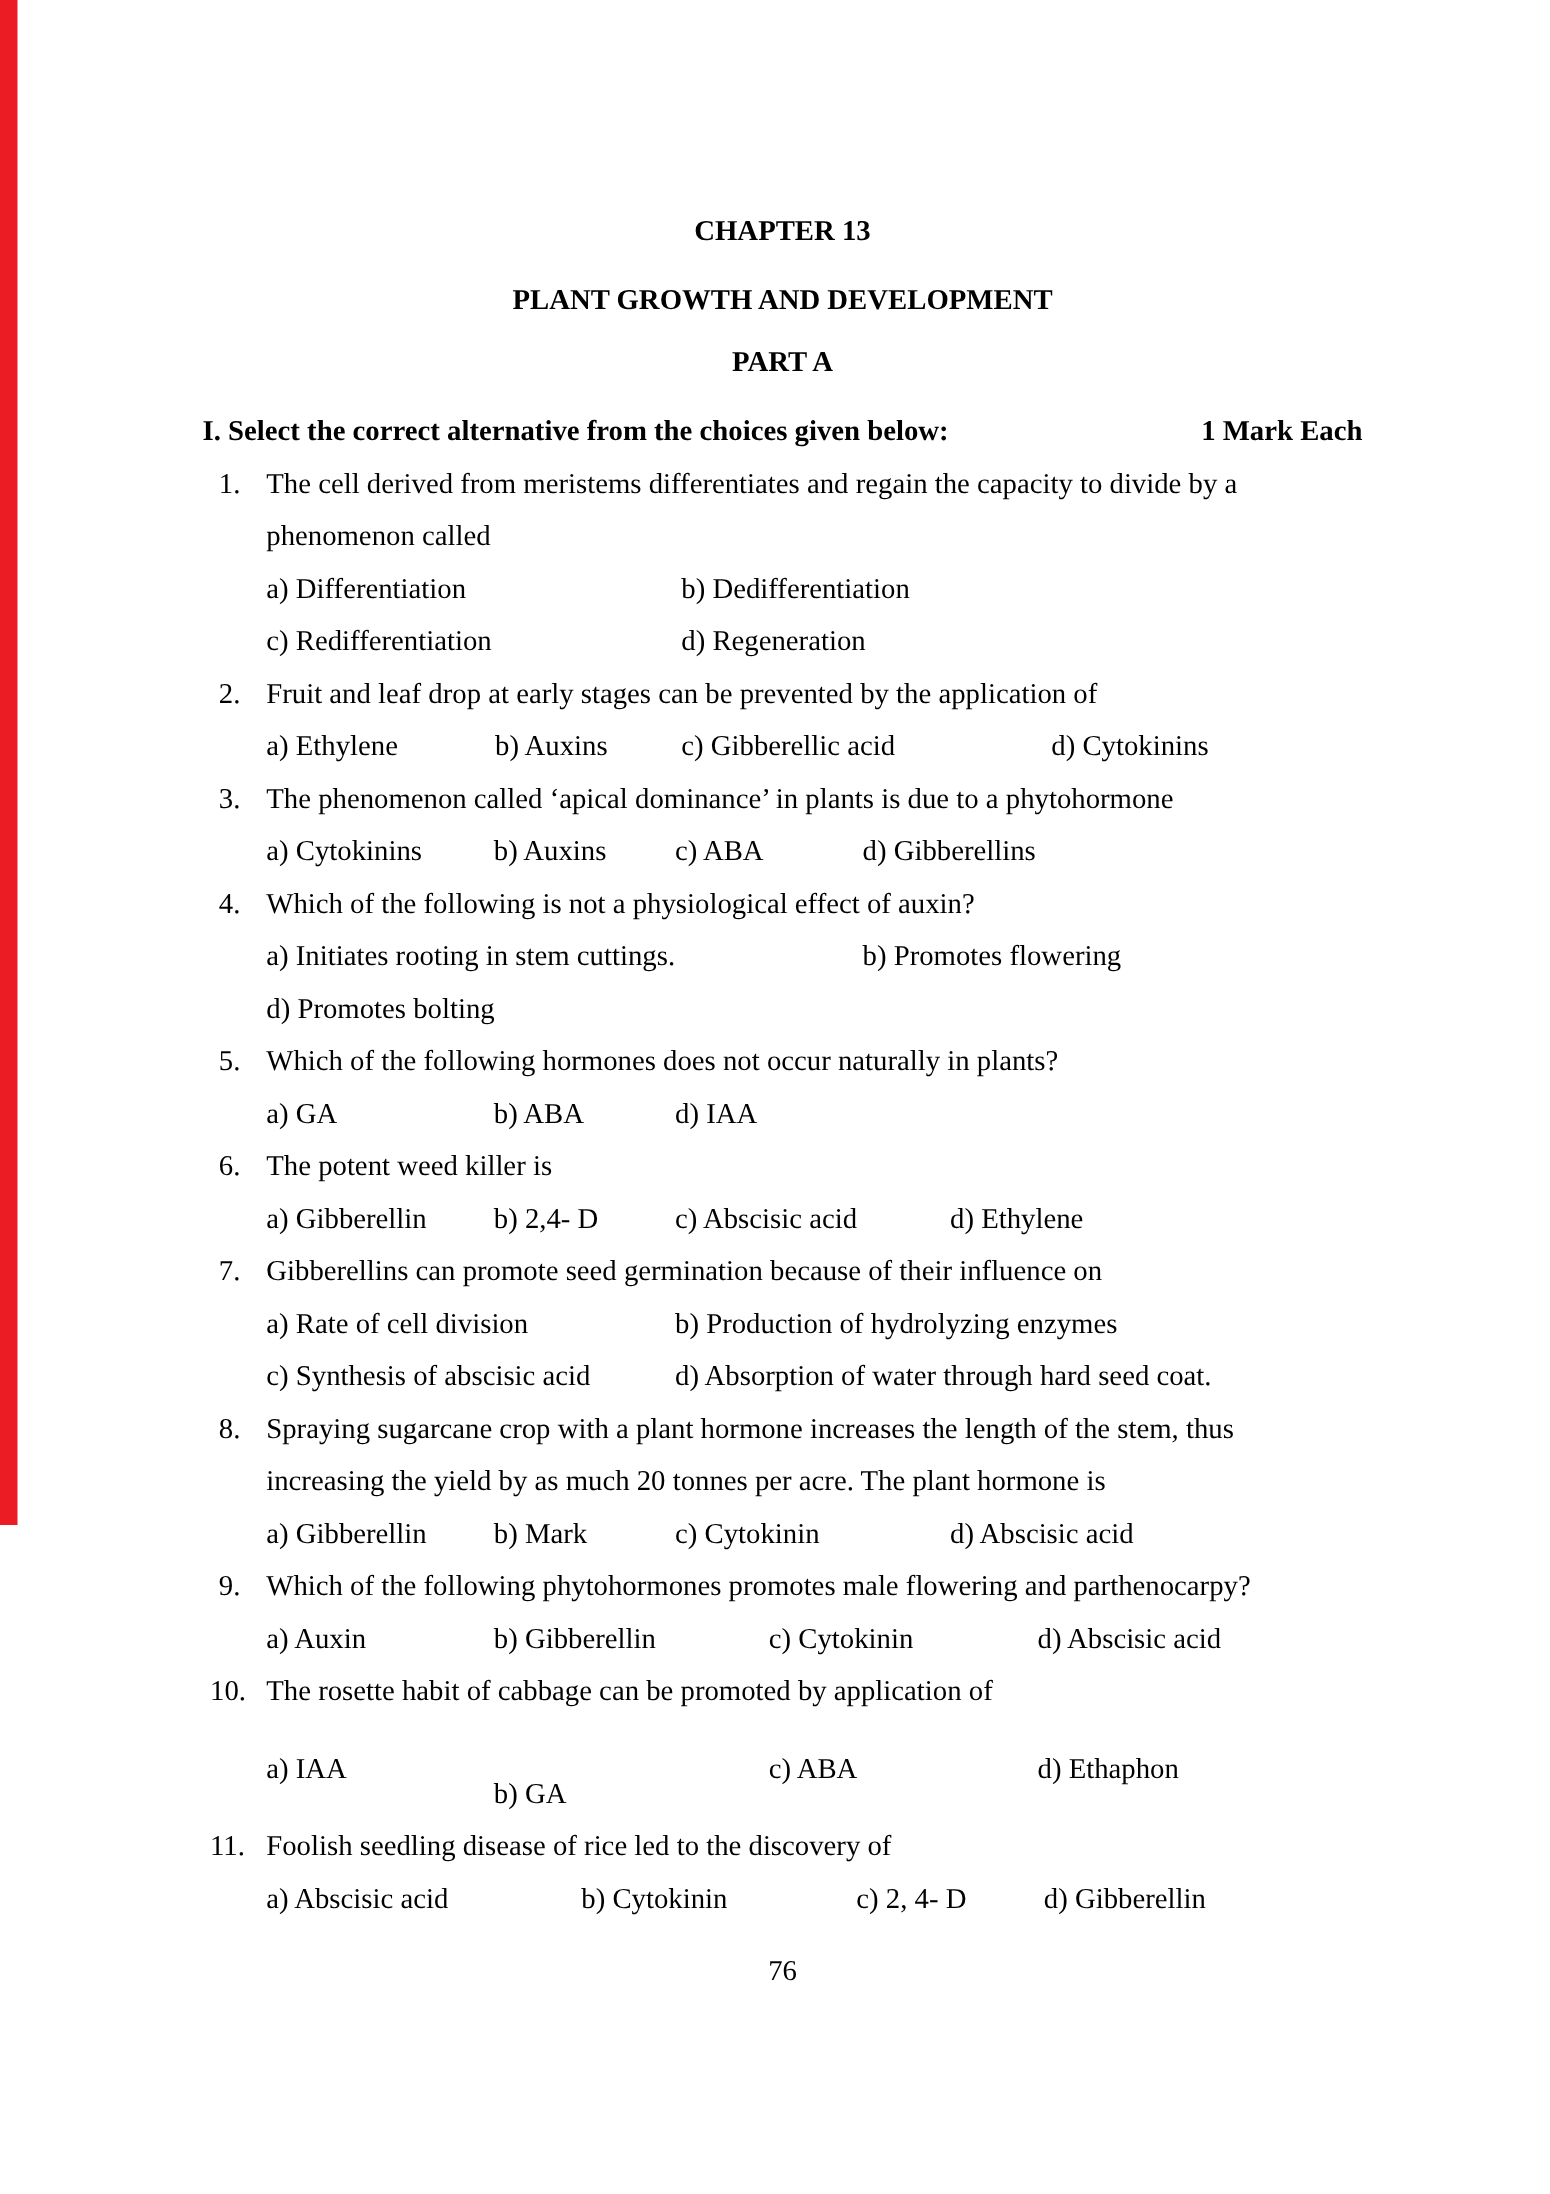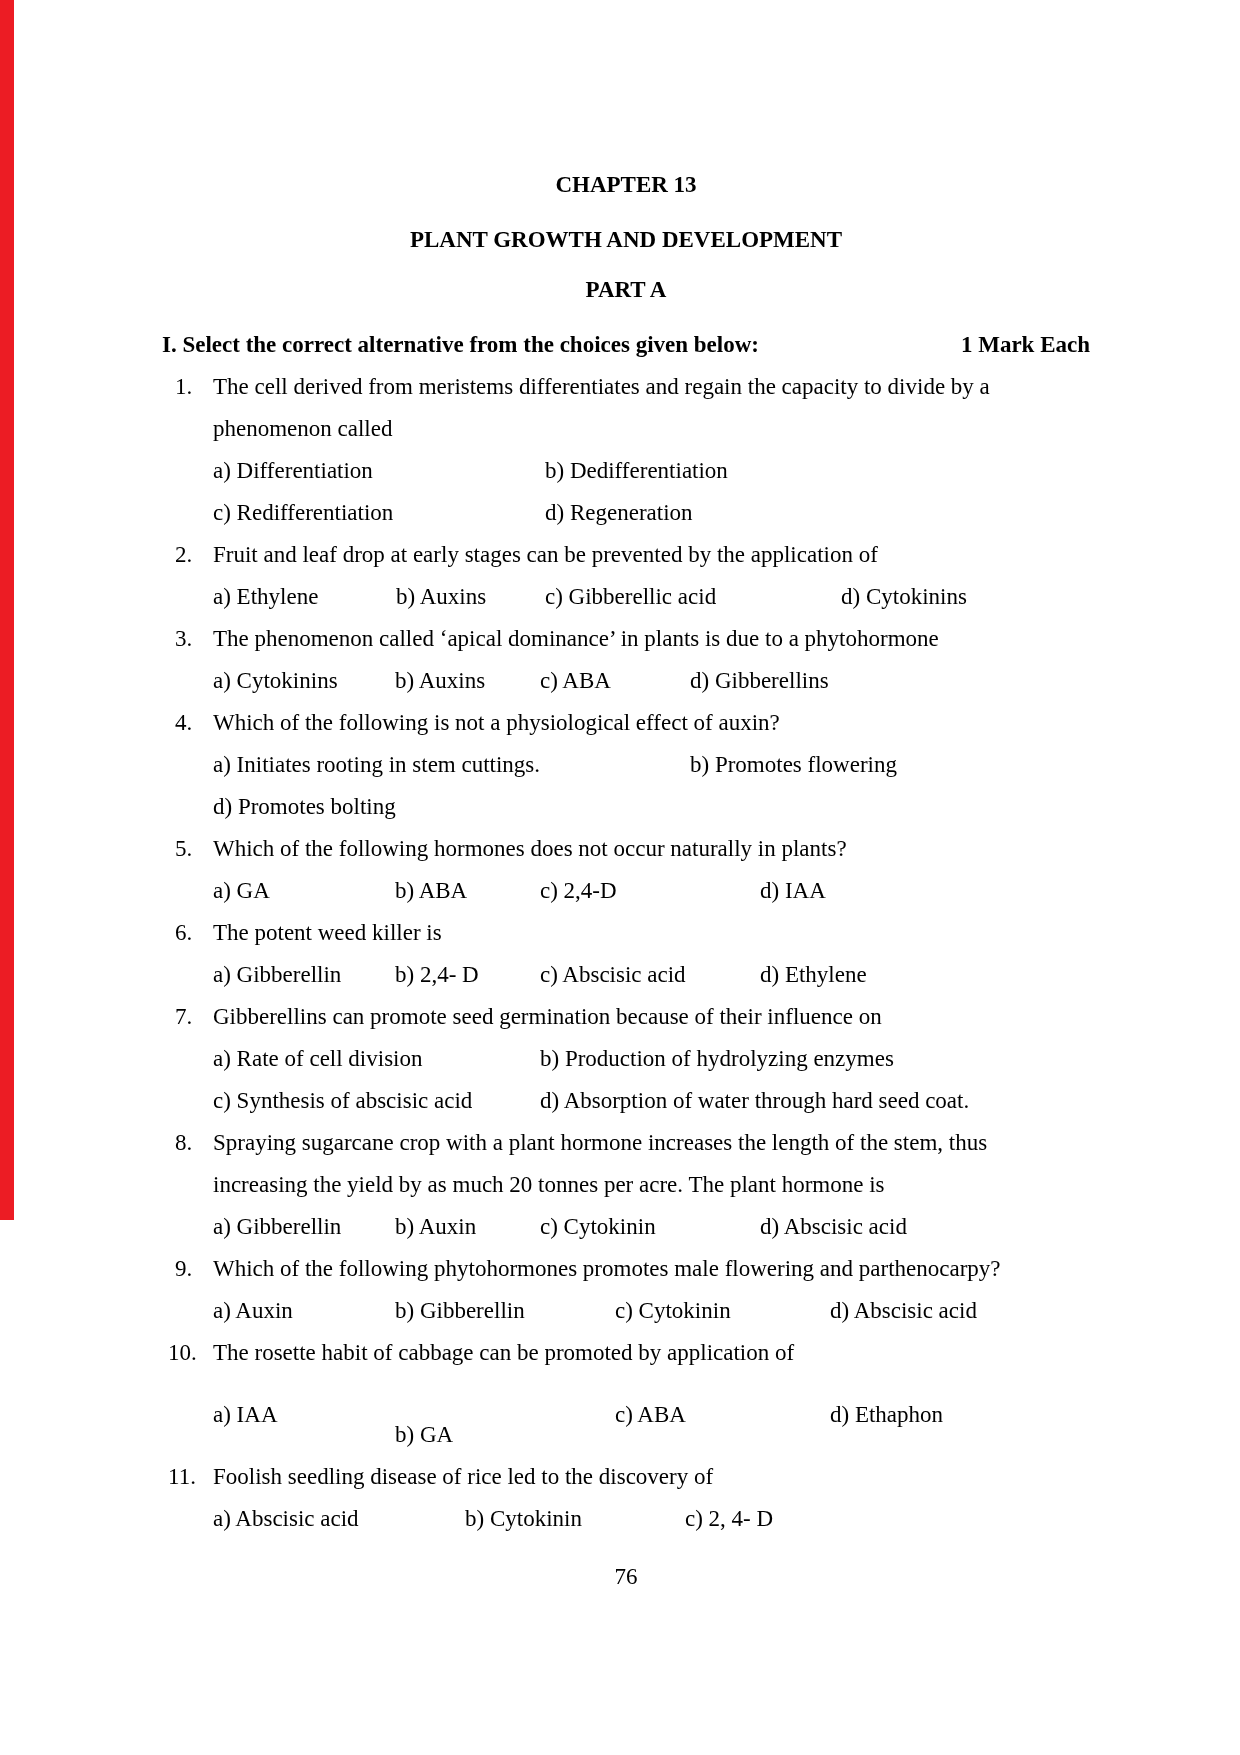--- a/index.html
+++ b/index.html
@@ -115,21 +115,20 @@
       </div>
       <div>
         <div class="q-line">
           <span class="qnum">5.</span>
           <span class="qtext">Which of the following hormones does not occur naturally in plants?</span>
         </div>
         <div class="q-line">
           <span class="qnum"></span>
           <span class="opt-cell" style="width: 182px;">a) GA</span>
           <span class="opt-cell" style="width: 145px;">b) ABA</span>
-          <span class="opt-cell" style="width: 220px;">c) 2,4-D</span>
           <span class="opt-cell last">d) IAA</span>
         </div>
       </div>
       <div>
         <div class="q-line">
           <span class="qnum">6.</span>
           <span class="qtext">The potent weed killer is</span>
         </div>
         <div class="q-line">
           <span class="qnum"></span>
@@ -160,21 +159,21 @@
           <span class="qnum">8.</span>
           <span class="qtext">Spraying sugarcane crop with a plant hormone increases the length of the stem, thus</span>
         </div>
         <div class="q-line">
           <span class="qnum"></span>
           <span class="qtext">increasing the yield by as much 20 tonnes per acre. The plant hormone is</span>
         </div>
         <div class="q-line">
           <span class="qnum"></span>
           <span class="opt-cell" style="width: 182px;">a) Gibberellin</span>
-          <span class="opt-cell" style="width: 145px;">b) Auxin</span>
+          <span class="opt-cell" style="width: 145px;">b) Mark</span>
           <span class="opt-cell" style="width: 220px;">c) Cytokinin</span>
           <span class="opt-cell last">d) Abscisic acid</span>
         </div>
       </div>
       <div>
         <div class="q-line">
           <span class="qnum">9.</span>
           <span class="qtext">Which of the following phytohormones promotes male flowering and parthenocarpy?</span>
         </div>
         <div class="q-line">
@@ -201,18 +200,19 @@
       <div>
         <div class="q-line dd">
           <span class="qnum">11.</span>
           <span class="qtext">Foolish seedling disease of rice led to the discovery of</span>
         </div>
         <div class="q-line dd">
           <span class="qnum"></span>
           <span class="opt-cell" style="width: 252px;">a) Abscisic acid</span>
           <span class="opt-cell" style="width: 220px;">b) Cytokinin</span>
           <span class="opt-cell" style="width: 150px;">c) 2, 4- D</span>
+          <span class="opt-cell last">d) Gibberellin</span>
         </div>
       </div>
     </div>
 
   <div class="page-footer">76</div>
 </div>
 
 </body></html>

